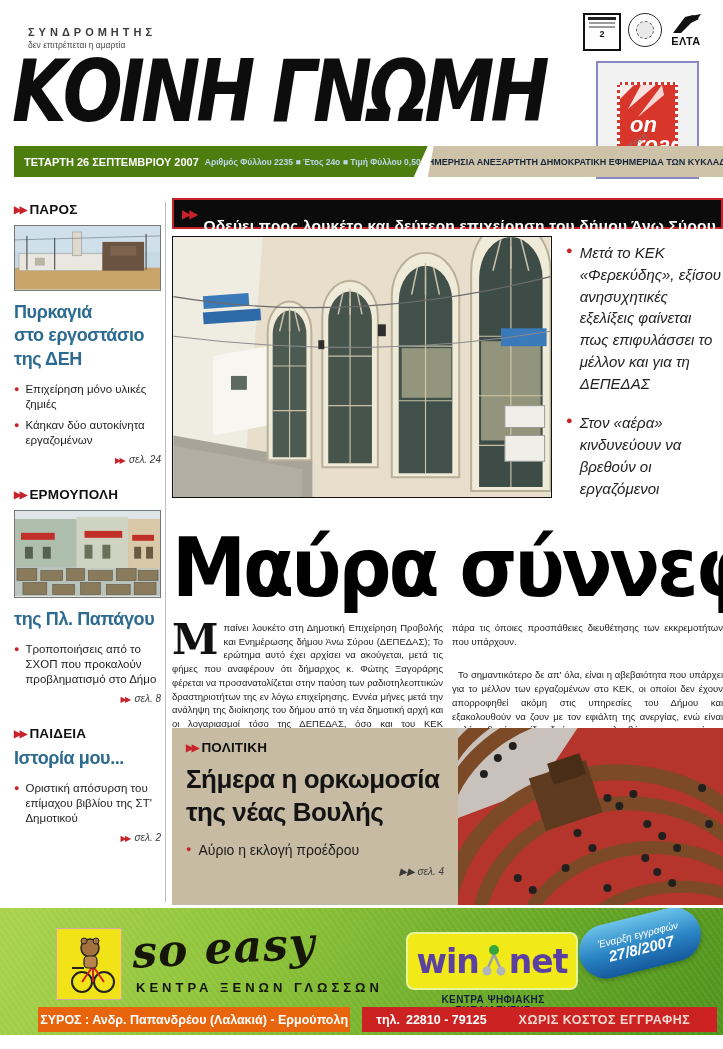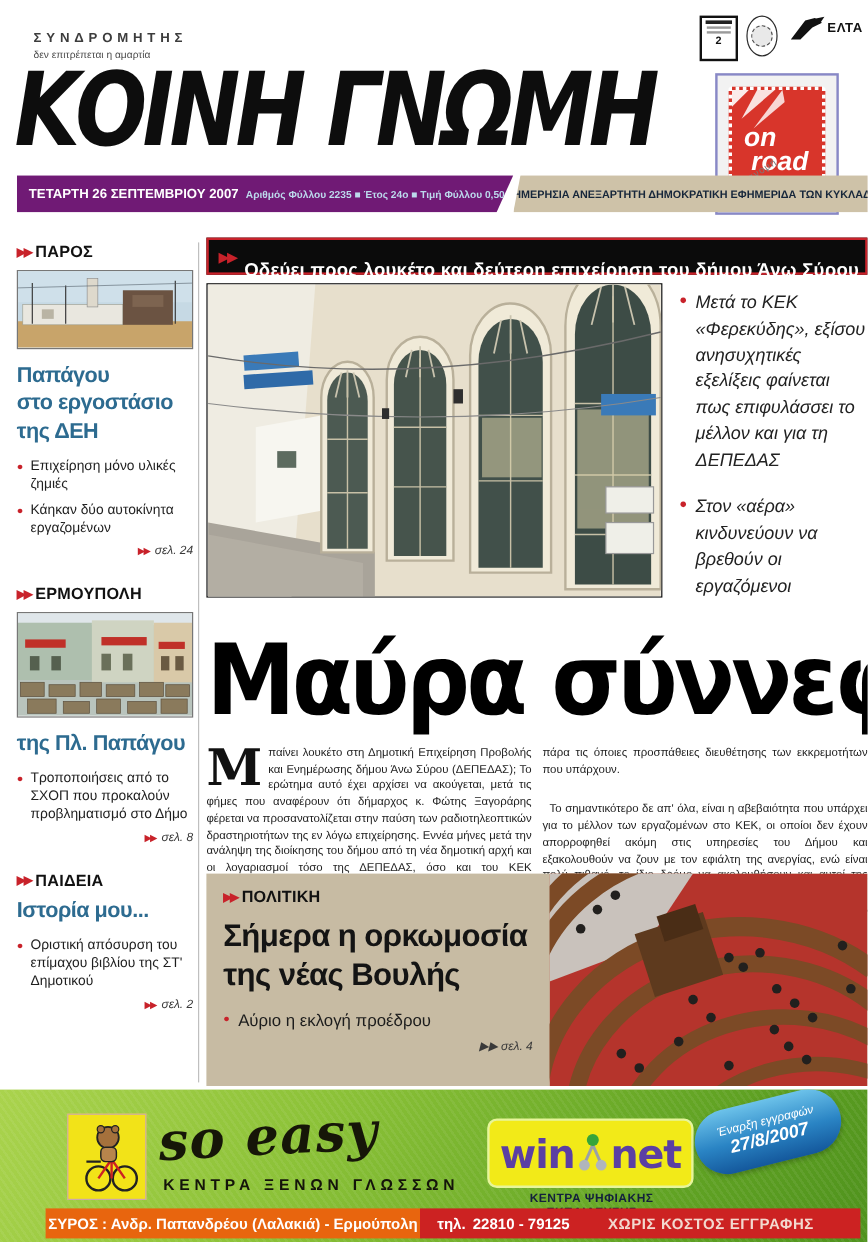--- a/index.html
+++ b/index.html
@@ -14,43 +14,43 @@
   .subscriber .note { font-size:8.5px; color:#4a4a4a; margin-top:2px; }
 
   .stamps { position:absolute; left:583px; top:13px; width:136px; height:44px; display:flex; align-items:flex-start; gap:7px; }
   .permitbox { width:38px; height:38px; border:2px solid #111; padding:2px 3px; display:flex; flex-direction:column; align-items:center; }
   .permitbox .tl { width:100%; height:3px; background:#222; margin-bottom:2px; }
   .permitbox .ln { width:90%; height:2px; background:#9a9a9a; margin-bottom:2px; }
   .permitbox .num { font-size:9px; font-weight:bold; color:#111; line-height:1; }
   .roundstamp { width:34px; height:34px; border:1.5px solid #2a2a2a; border-radius:50%;
     display:flex; align-items:center; justify-content:center; }
   .roundstamp .inner { width:18px; height:18px; border:1px dashed #555; border-radius:50%; background:#e9e9e9; }
-  .elta { display:flex; flex-direction:row; align-items:center; }
+  .elta { display:flex; flex-direction:column; align-items:center; }
   .elta svg { width:34px; height:22px; }
   .elta .t { font-size:11px; font-weight:bold; color:#111; letter-spacing:0.5px; }
 
   .masthead { position:absolute; left:12px; top:48px; width:582px; height:96px; overflow:visible; }
   .masthead .title {
     font-family:"DejaVu Sans", sans-serif; font-weight:bold; font-style:italic;
     font-size:72px; letter-spacing:-4px; color:#0d0d0d; white-space:nowrap;
     transform:scale(0.98,1.18); transform-origin:left top; line-height:1.05;
   }
 
   .onroad { position:absolute; left:596px; top:61px; width:103px; height:118px;
-    background:#f2f2f2; border:2px solid #8888c6; padding:9px; }
+    background:#f2f2f2; border:2px solid #8888c6; padding:19px; }
   .onroad .stamp { position:relative; width:100%; height:88%; background:#d8352b;
     border:3px dotted #ffffff; border-radius:3px; overflow:hidden; }
   .onroad .rays { position:absolute; left:-2px; top:-2px; }
   .onroad .l1 { position:absolute; left:10px; top:30px; font-weight:bold; font-size:22px; color:#fff; line-height:0.9; font-style:italic; }
   .onroad .l2 { position:absolute; left:16px; top:50px; font-weight:bold; font-size:22px; color:#fff; line-height:0.9; font-style:italic; }
   .onroad .sub { position:absolute; left:-6px; bottom:2px; font-size:8px; color:#7b7b7b;
     transform:rotate(-33deg); transform-origin:left bottom; letter-spacing:1px; }
 
   .datebar { position:absolute; left:14px; top:146px; width:579px; height:31px; display:flex; }
-  .datebar .blue { flex:0 0 378px; background:#701a75; color:#fff; display:flex; align-items:center;
+  .datebar .blue { flex:0 0 378px; background:#4d7c0f; color:#fff; display:flex; align-items:center;
     padding-left:10px; clip-path:polygon(0 0, 100% 0, calc(100% - 14px) 100%, 0 100%); }
   .datebar .blue .d { font-size:11px; font-weight:bold; white-space:nowrap; }
   .datebar .blue .i { font-size:8.5px; color:#bcd9ec; margin-left:6px; white-space:nowrap; font-weight:bold; }
   .datebar .tan { flex:1; background:#cec2a8; color:#16263a; display:flex; align-items:center; justify-content:center;
     font-size:9px; font-weight:bold; clip-path:polygon(6px 0, 100% 0, 100% 100%, 0 100%); white-space:nowrap; }
 
   
   .vdivider { position:absolute; left:165px; top:202px; width:1px; height:700px; background:#bfbfbf; }
 
   
@@ -120,21 +120,21 @@
     background:linear-gradient(180deg,#6cc2ea 0%,#2a84c4 55%,#14589c 100%); transform:rotate(-14deg);
     display:flex; flex-direction:column; align-items:center; justify-content:center; color:#fff;
     box-shadow:0 2px 4px rgba(0,0,0,0.25); }
   .badge .b1 { font-size:10px; font-style:italic; }
   .badge .b2 { font-size:15px; font-weight:bold; font-style:italic; }
 
   .adbars { position:absolute; left:38px; right:6px; bottom:3px; height:25px; display:flex; }
   .adbar-orange { flex:0 0 46%; background:#e8650e; color:#fff; display:flex; align-items:center; justify-content:center;
     font-size:12.5px; font-weight:bold; white-space:nowrap; }
   .adbar-red { flex:1; background:#cc2222; color:#fff; display:flex; align-items:center; padding-left:14px; gap:6px;
-    font-size:12.5px; font-weight:bold; white-space:nowrap; }
+    font-size:12.5px; font-weight:bold; white-space:nowrap;margin-left:12px; }
   .adbar-red .promo { color:#f3d9cf; margin-left:26px; letter-spacing:0.5px; }
 
   svg { display:block; }
 </style>
 </head>
 <body>
 
 <div class="subscriber">
   <div class="lbl">ΣΥΝΔΡΟΜΗΤΗΣ</div>
   <div class="note">δεν επιτρέπεται η αμαρτία</div>
@@ -201,21 +201,21 @@
       <rect x="88" y="16" width="42" height="29" fill="#6b5342"></rect>
       <rect x="96" y="20" width="26" height="10" fill="#7d6450"></rect>
       <rect x="58" y="6" width="9" height="24" fill="#ded9cc" stroke="#888" stroke-width="0.5"></rect>
       <rect x="20" y="32" width="10" height="8" fill="#b9b4a4"></rect>
       <line x1="12" y1="10" x2="12" y2="44" stroke="#3a3a3a" stroke-width="1"></line>
       <line x1="40" y1="12" x2="40" y2="44" stroke="#3a3a3a" stroke-width="1"></line>
       <line x1="132" y1="8" x2="132" y2="44" stroke="#3a3a3a" stroke-width="1"></line>
       <line x1="0" y1="14" x2="146" y2="10" stroke="#55606a" stroke-width="0.5"></line>
     </svg>
     <div class="shead">
-      <div>Παπάγου</div>
+      <div>Πυρκαγιά</div>
       <div>στο εργοστάσιο</div>
       <div>της ΔΕΗ</div>
     </div>
     <div class="sbullets">
       <div class="sb-item">
         <span class="dot">●</span>
         <span>Επιχείρηση μόνο υλικές ζημιές</span>
       </div>
       <div class="sb-item">
         <span class="dot">●</span>

